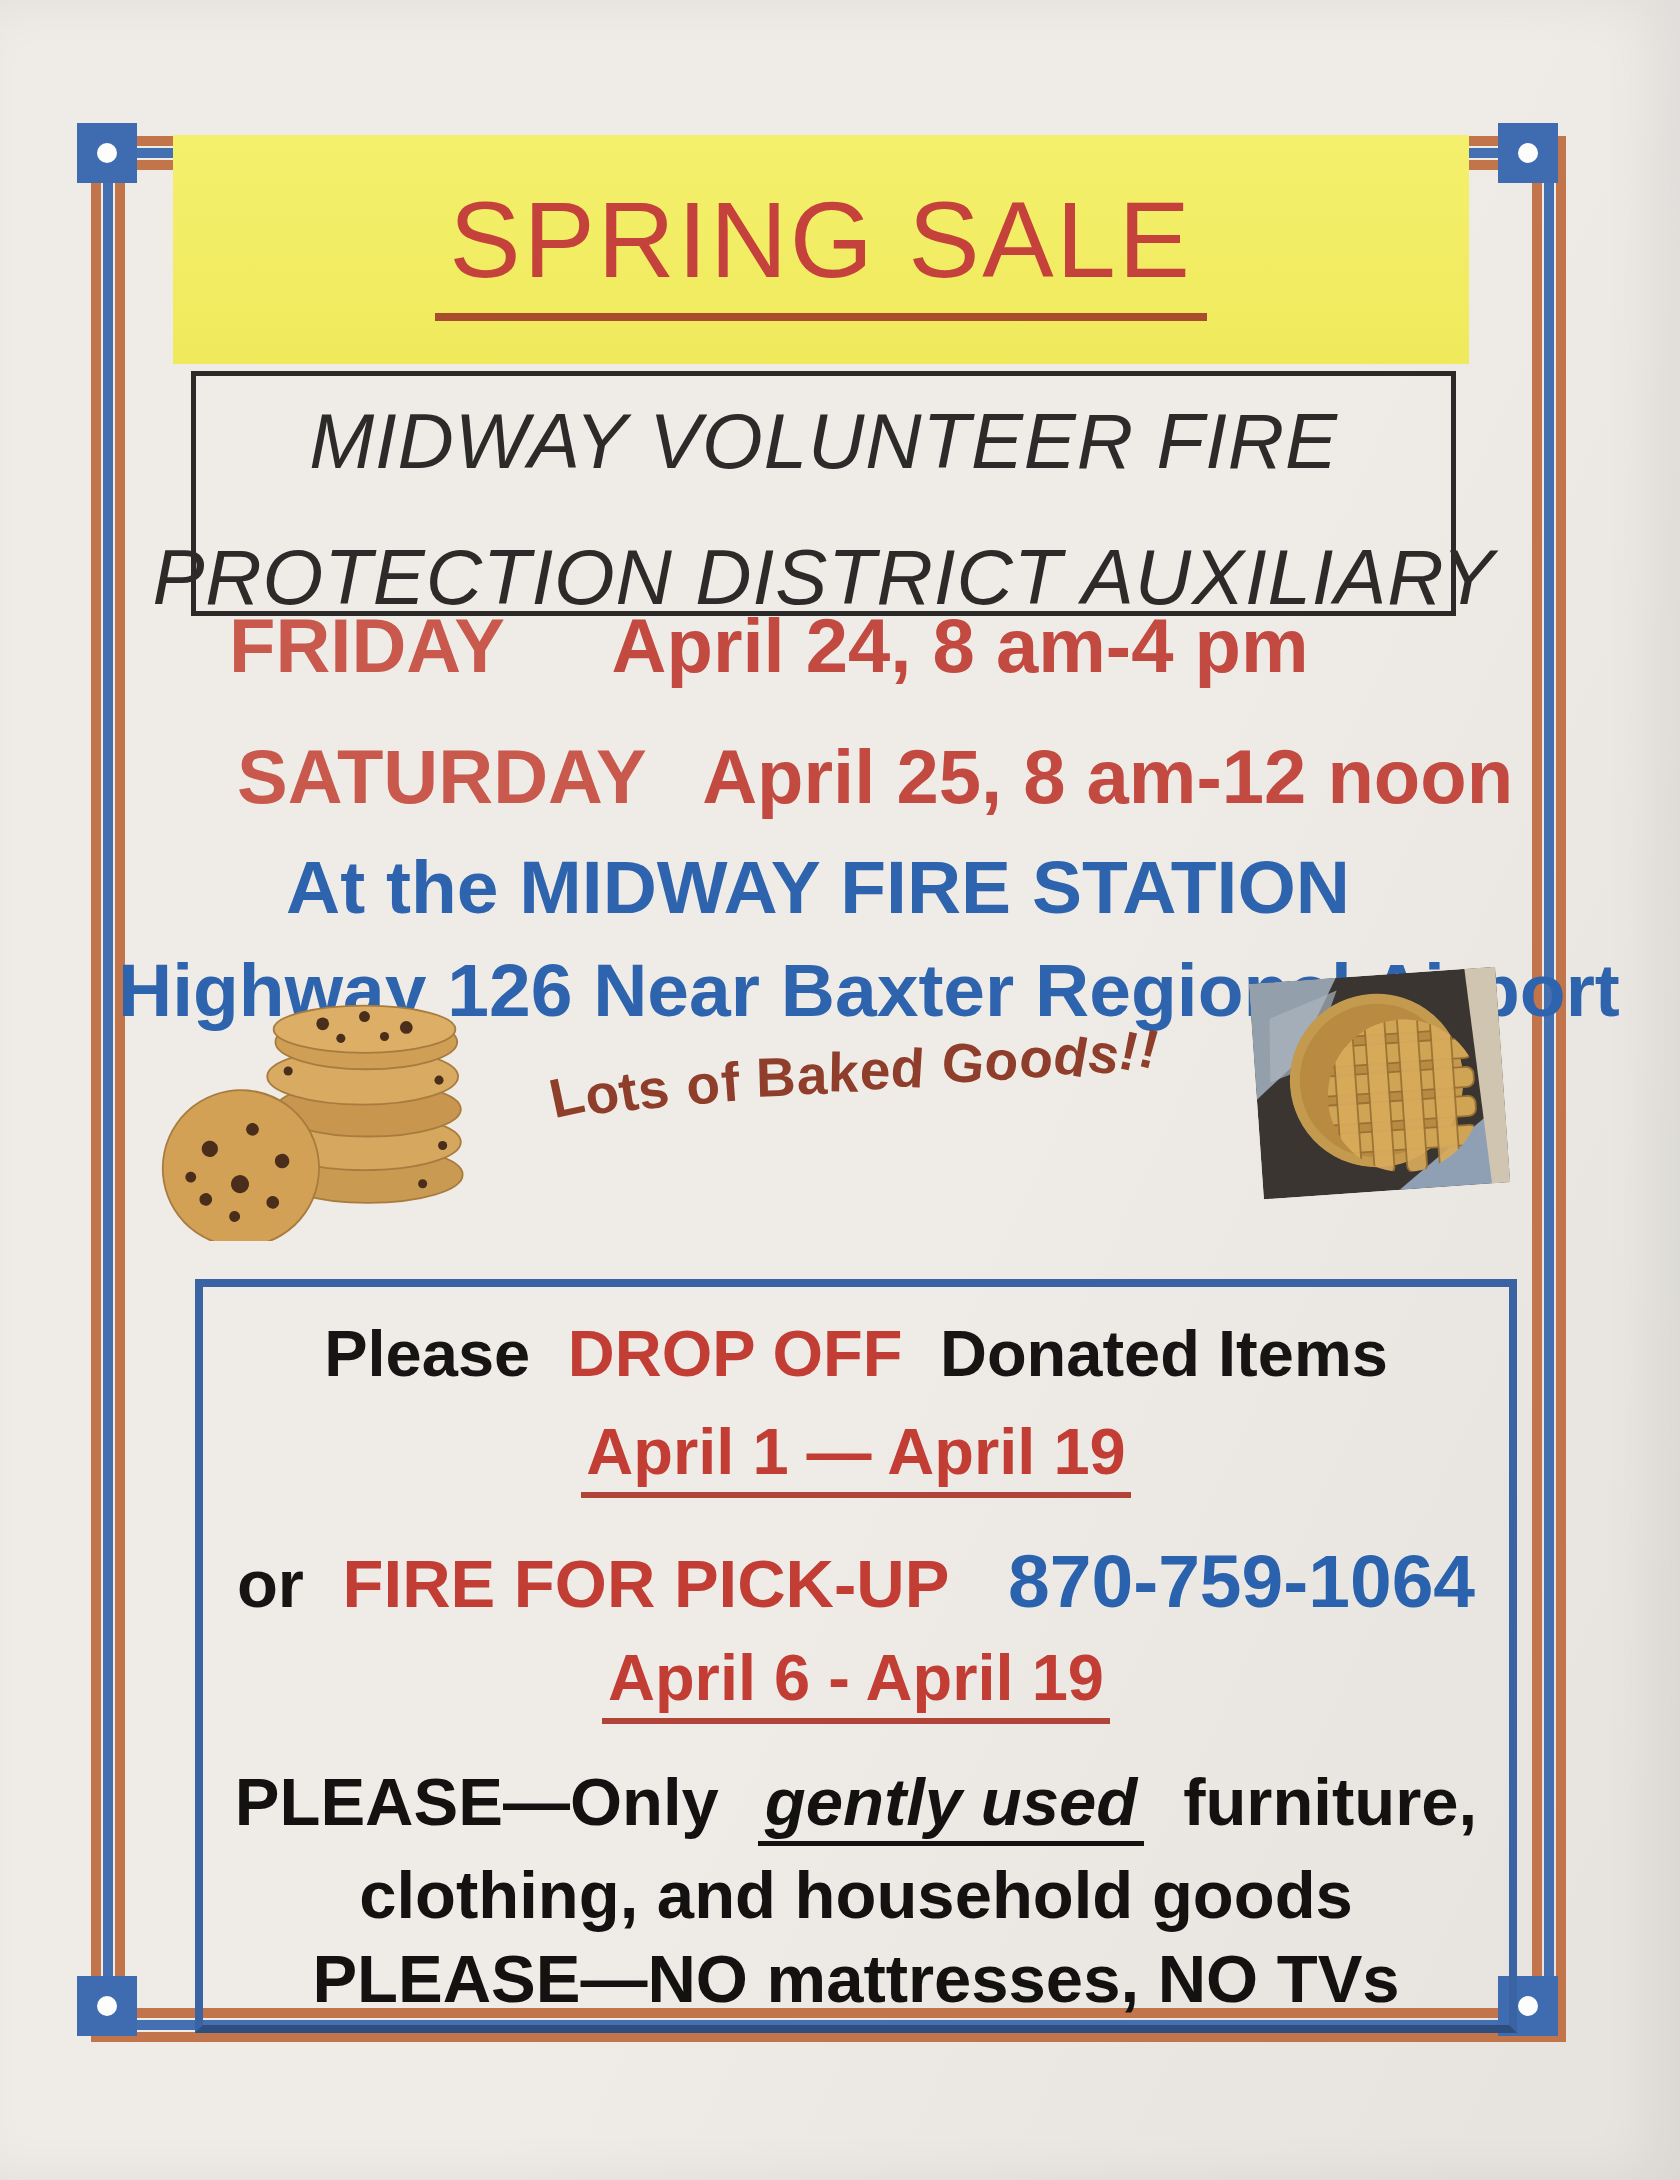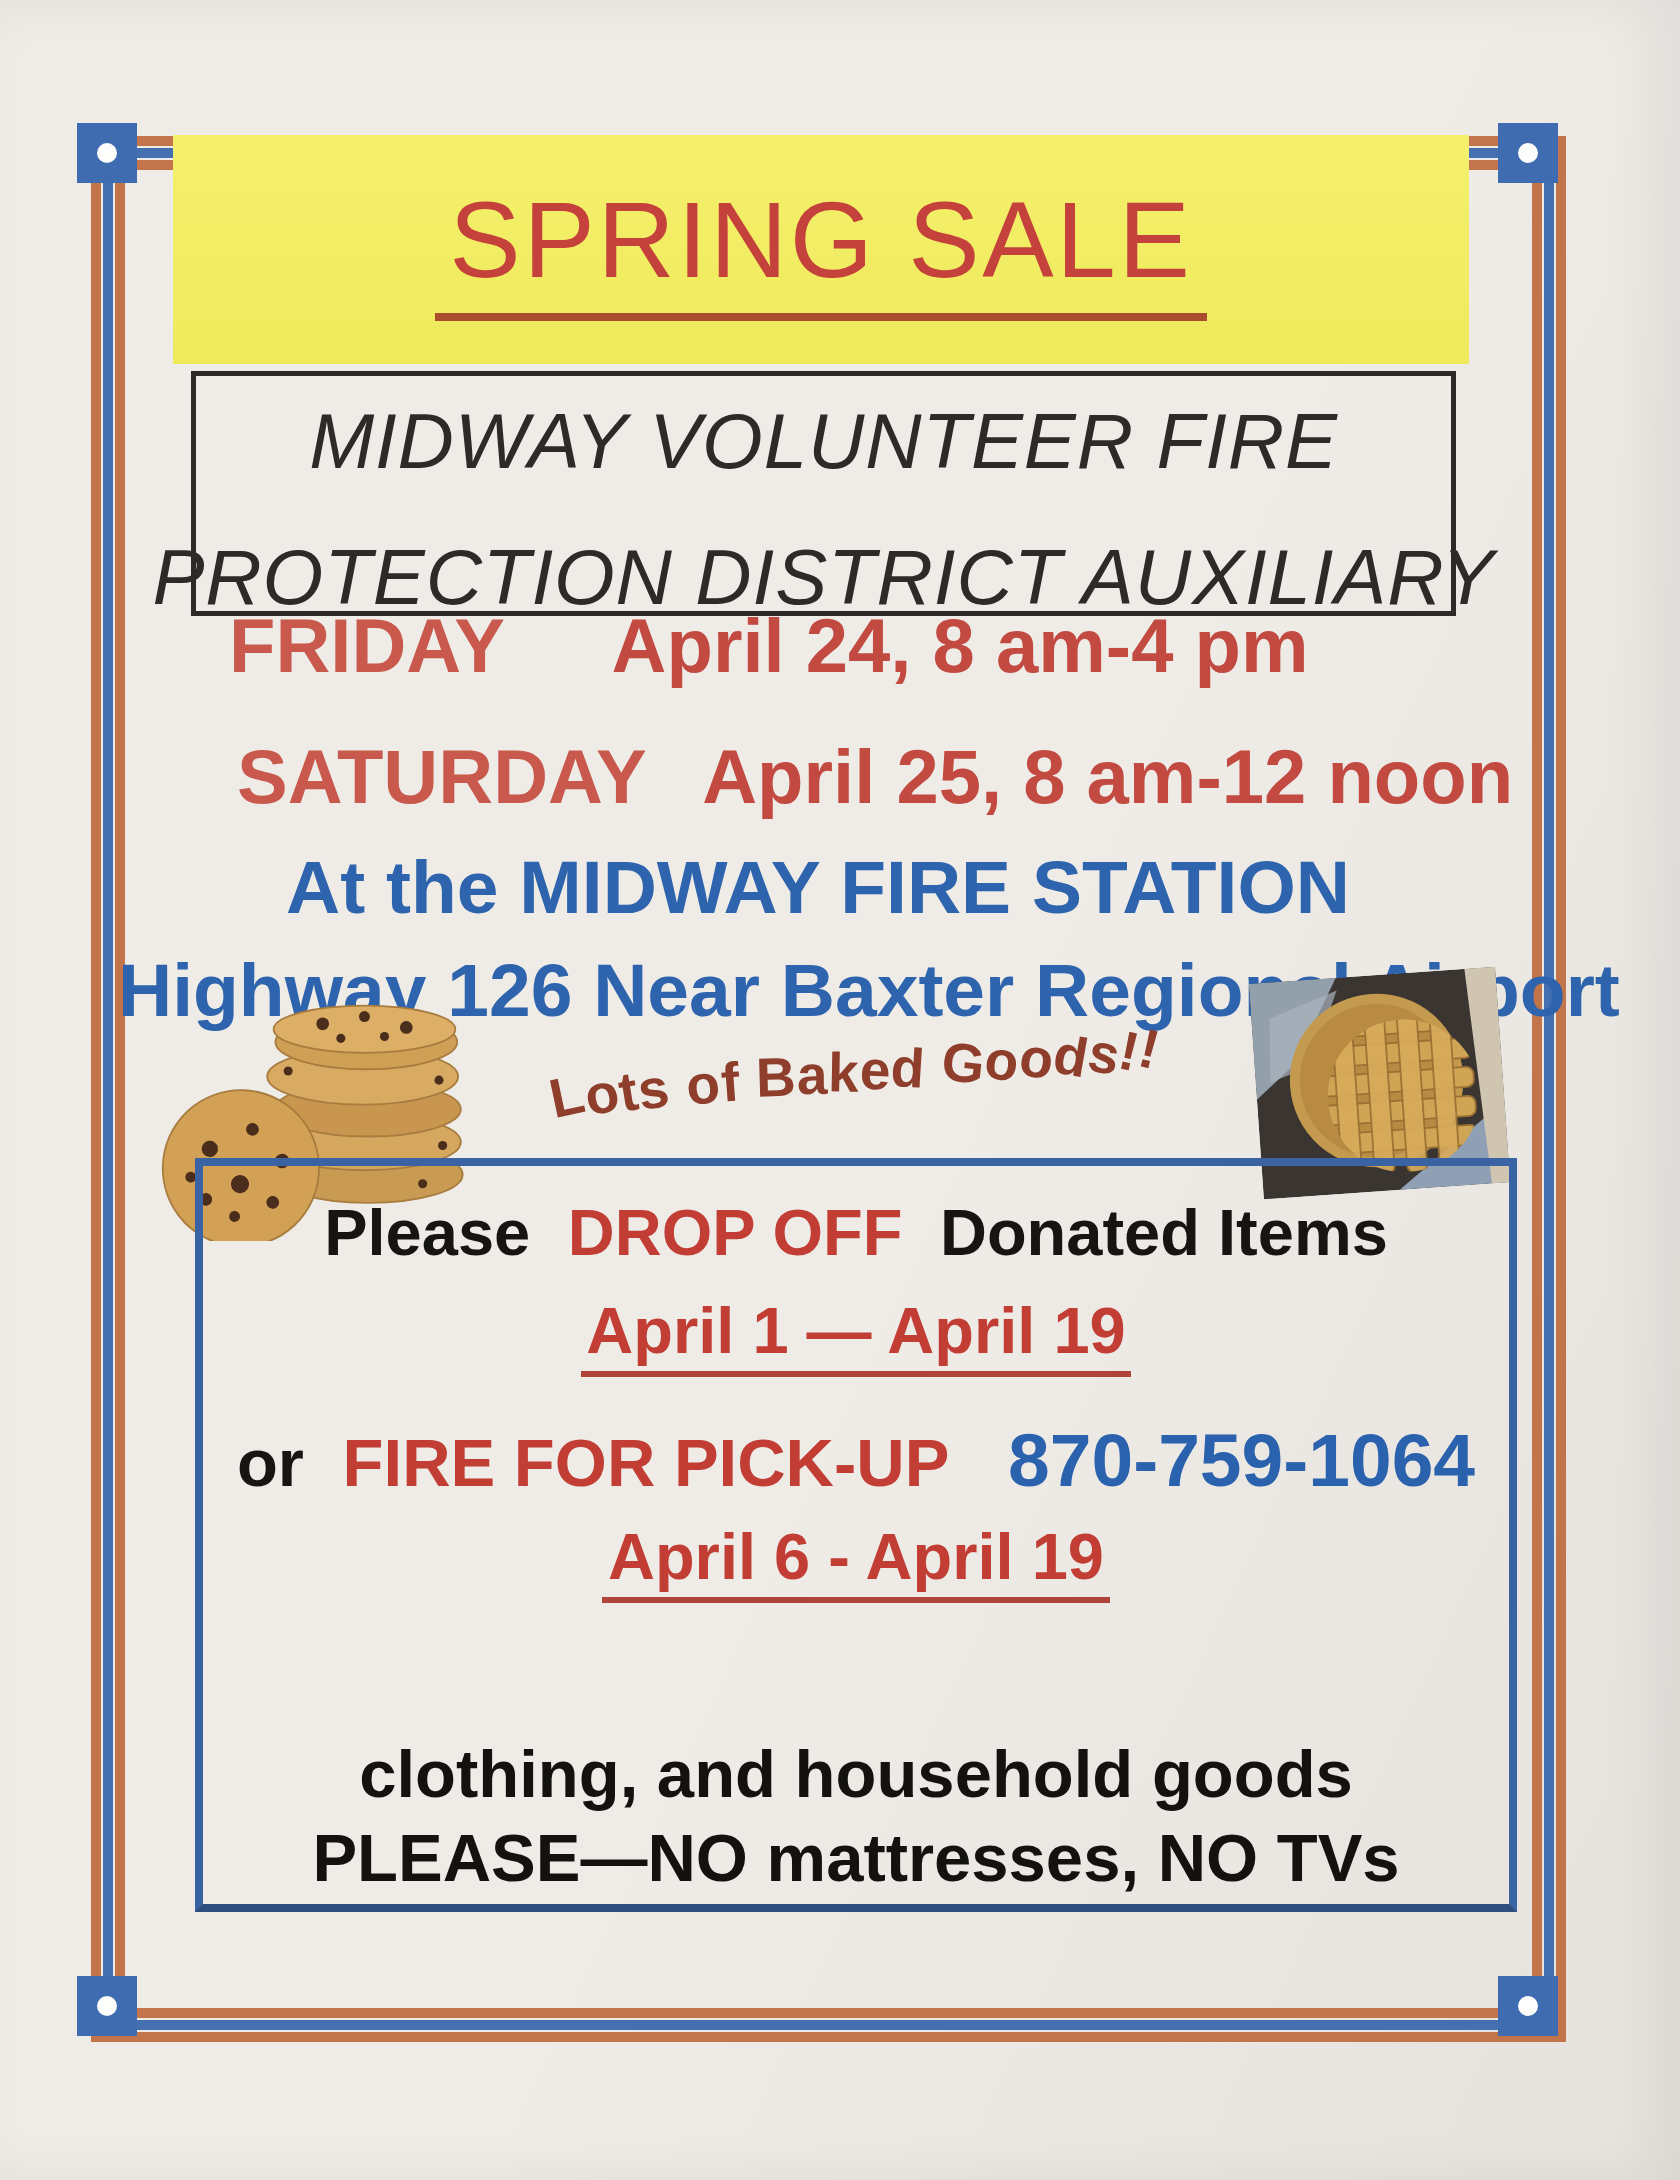--- a/index.html
+++ b/index.html
@@ -64,21 +64,21 @@
   .loc{position:absolute;left:118px;width:1400px;text-align:center;font-weight:bold;
     font-size:75px;color:var(--loc-blue);white-space:nowrap;}
   .loc1{top:844px;}
   .loc2{top:947px;}
   
   .cookies{position:absolute;left:150px;top:982px;width:359px;height:259px;}
   .pie{position:absolute;left:1256px;top:975px;width:247px;height:216px;transform:rotate(-4deg);}
   .baked{position:absolute;left:509px;top:1046px;width:691px;text-align:center;
     font-size:55px;font-weight:bold;color:var(--baked-brown);letter-spacing:0.9px;white-space:nowrap;}
   
-  .bluebox{position:absolute;left:195px;top:1158px;width:1306px;height:738px;
+  .bluebox{position:absolute;left:195px;top:1279px;width:1306px;height:738px;
     border:8.2px solid var(--box-blue);border-bottom-color:#2d4e7e;}
   .bline{position:absolute;left:0;width:100%;text-align:center;font-weight:bold;white-space:nowrap;}
   .drop{top:29px;font-size:65px;color:#161514;}
   .drop .hl{color:#c23e35;}
   .dates1{top:127px;font-size:65px;color:#c23e35;}
   .u-red{border-bottom:6.4px solid #b04438;padding:0 5.5px 3.6px;}
   .pickup{top:251px;font-size:67px;color:#161514;}
   .pickup .hl{color:#c23e35;}
   .pickup .phone{color:var(--phone-blue);font-size:75px;margin-left:.55em;}
   .dates2{top:353px;font-size:65px;color:#c23e35;}
@@ -199,19 +199,24 @@
         <span class="u-red">April 1 — April 19</span>
       </div>
       <div class="bline pickup">
         <span class="sp">or</span>
         <span class="hl">FIRE FOR PICK-UP</span>
         <span class="phone">870-759-1064</span>
       </div>
       <div class="bline dates2">
         <span class="u-red">April 6 - April 19</span>
       </div>
+      <div class="bline rule1">
+        <span class="sp">PLEASE—Only</span>
+        <span class="em sp">gently used</span>
+        <span>furniture,</span>
+      </div>
       <div class="bline rule3">PLEASE—NO mattresses, NO TVs</div>
       <div class="bline rule2">clothing, and household goods</div>
     </div>
 
   </div>
 </div>
 
 
 </body></html>

